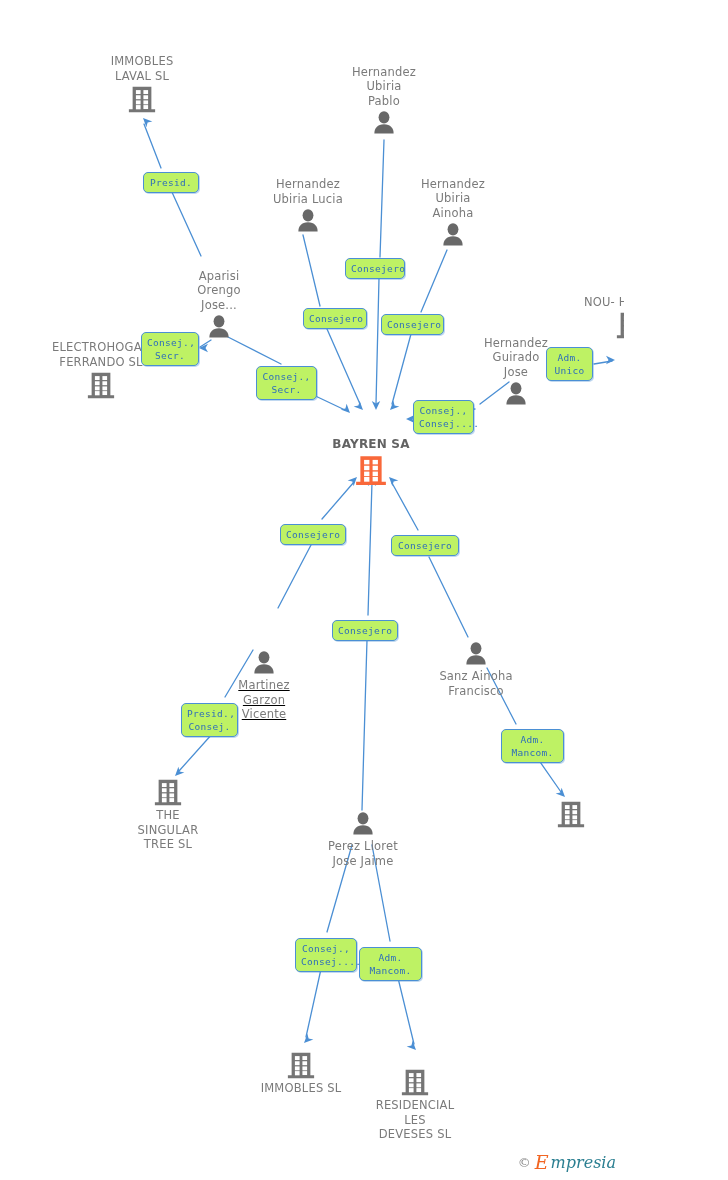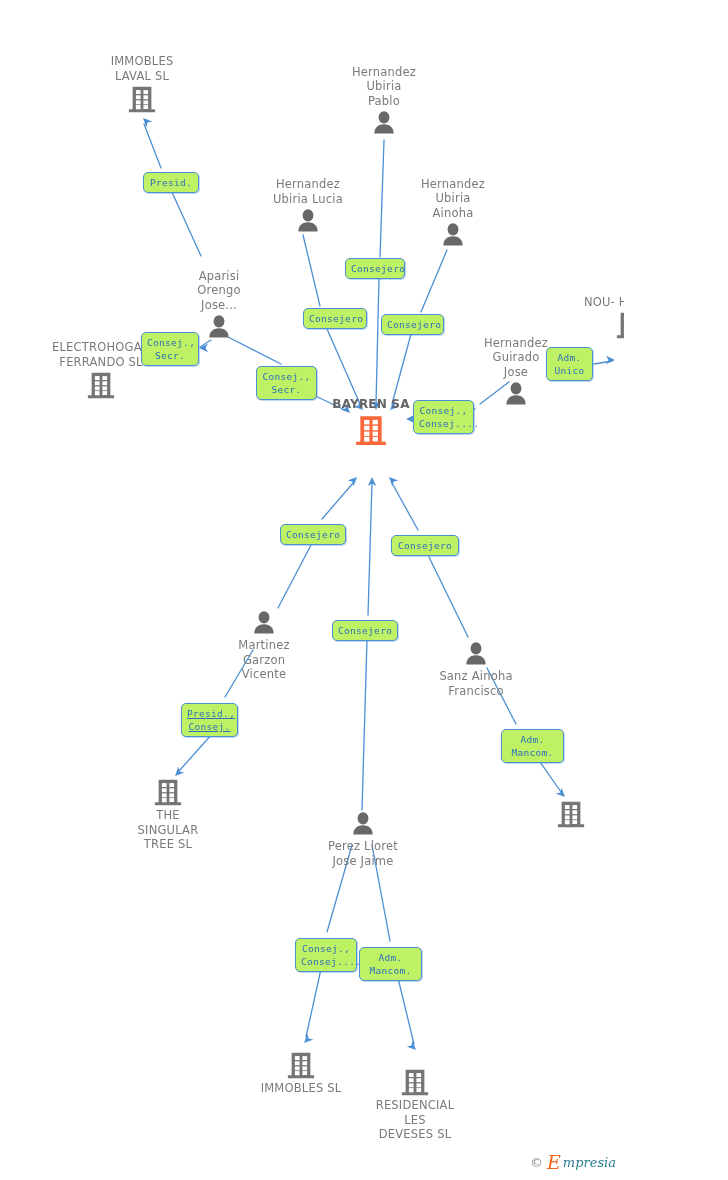--- a/index.html
+++ b/index.html
@@ -86,21 +86,21 @@
     color: #f26522;
     font-family: "DejaVu Serif", serif;
     font-style: italic;
     font-size: 19px;
     line-height: 19px;
   }
   #watermark .brand-rest {
     color: #2b7f91;
     font-family: "DejaVu Serif", serif;
     font-style: italic;
-    font-size: 13px;
+    font-size: 16px;
     line-height: 19px;
     margin-left: -2px;
   }
 </style>
 </head>
 <body>
 
 <div id="canvas">
 
   <svg id="edges" viewBox="0 0 728 1180" xmlns="http://www.w3.org/2000/svg">
@@ -260,39 +260,39 @@
       </div>
       <div class="node label-above" style="top: 335.5px; left: 516px;">
         <span class="node-label">Hernandez
 Guirado
 Jose</span>
         <svg width="28" height="28" viewBox="0 0 32 32" class="node-icon">
           <ellipse cx="16" cy="9.5" rx="6.2" ry="7" fill="#686868"></ellipse>
           <path d="M16,17.5 C23.5,17.5 27,22 27,28 L5,28 C5,22 8.5,17.5 16,17.5 Z" fill="#686868"></path>
         </svg>
       </div>
-      <div class="node label-above" style="top: 397px; left: 371px;">
+      <div class="node label-above" style="top: 437px; left: 371px;">
         <span class="node-label center-node">BAYREN SA</span>
         <svg width="34" height="34" viewBox="0 0 32 32" class="node-icon">
           <g fill="#f9683a">
             <path d="M6,3 H26 V27 H6 Z M6,27 H26 V29 H6 Z M2,27 H30 V30 H2 Z"></path>
             <g fill="#ffffff">
               <rect x="9.5" y="6.5" width="5" height="4.2"></rect>
               <rect x="9.5" y="12" width="5" height="4.2"></rect>
               <rect x="9.5" y="17.5" width="5" height="4.2"></rect>
               <rect x="17.5" y="6.5" width="5" height="4.2"></rect>
               <rect x="17.5" y="12" width="5" height="4.2"></rect>
               <rect x="17.5" y="17.5" width="5" height="4.2"></rect>
               <rect x="9.5" y="22.5" width="5" height="4.5"></rect>
               <rect x="17.5" y="22.5" width="5" height="4.2"></rect>
             </g>
           </g>
         </svg>
       </div>
-      <div class="node label-below" style="top: 609px; left: 264px;">
+      <div class="node label-below" style="top: 649px; left: 264px; text-decoration: underline;">
         <svg width="28" height="28" viewBox="0 0 32 32" class="node-icon">
           <ellipse cx="16" cy="9.5" rx="6.2" ry="7" fill="#686868"></ellipse>
           <path d="M16,17.5 C23.5,17.5 27,22 27,28 L5,28 C5,22 8.5,17.5 16,17.5 Z" fill="#686868"></path>
         </svg>
         <span class="node-label">Martinez
 Garzon
 Vicente</span>
       </div>
       <div class="node label-below" style="top: 640px; left: 476px;">
         <svg width="28" height="28" viewBox="0 0 32 32" class="node-icon">
@@ -395,21 +395,21 @@
 Secr.</div>
       <div class="reltag" style="left: 256px; top: 366px; width: 61px; min-height: 33px;">Consej.,
 Secr.</div>
       <div class="reltag" style="left: 546px; top: 347px; width: 47px; min-height: 34px;">Adm.
 Unico</div>
       <div class="reltag" style="left: 413px; top: 400px; width: 61px; min-height: 34px;">Consej.,
 Consej....</div>
       <div class="reltag" style="left: 280px; top: 524px; width: 66px; min-height: 19px;">Consejero</div>
       <div class="reltag" style="left: 391px; top: 535px; width: 68px; min-height: 20px;">Consejero</div>
       <div class="reltag" style="left: 332px; top: 620px; width: 66px; min-height: 19px;">Consejero</div>
-      <div class="reltag" style="left: 181px; top: 703px; width: 57px; min-height: 33px; text-decoration: underline;">Presid.,
+      <div class="reltag" style="left: 181px; top: 703px; width: 57px; min-height: 33px;">Presid.,
 Consej.</div>
       <div class="reltag" style="left: 501px; top: 729px; width: 63px; min-height: 33px;">Adm.
 Mancom.</div>
       <div class="reltag" style="left: 295px; top: 938px; width: 62px; min-height: 34px;">Consej.,
 Consej....</div>
       <div class="reltag" style="left: 359px; top: 947px; width: 63px; min-height: 34px;">Adm.
 Mancom.</div>
     </div>
 
   <div id="watermark">

